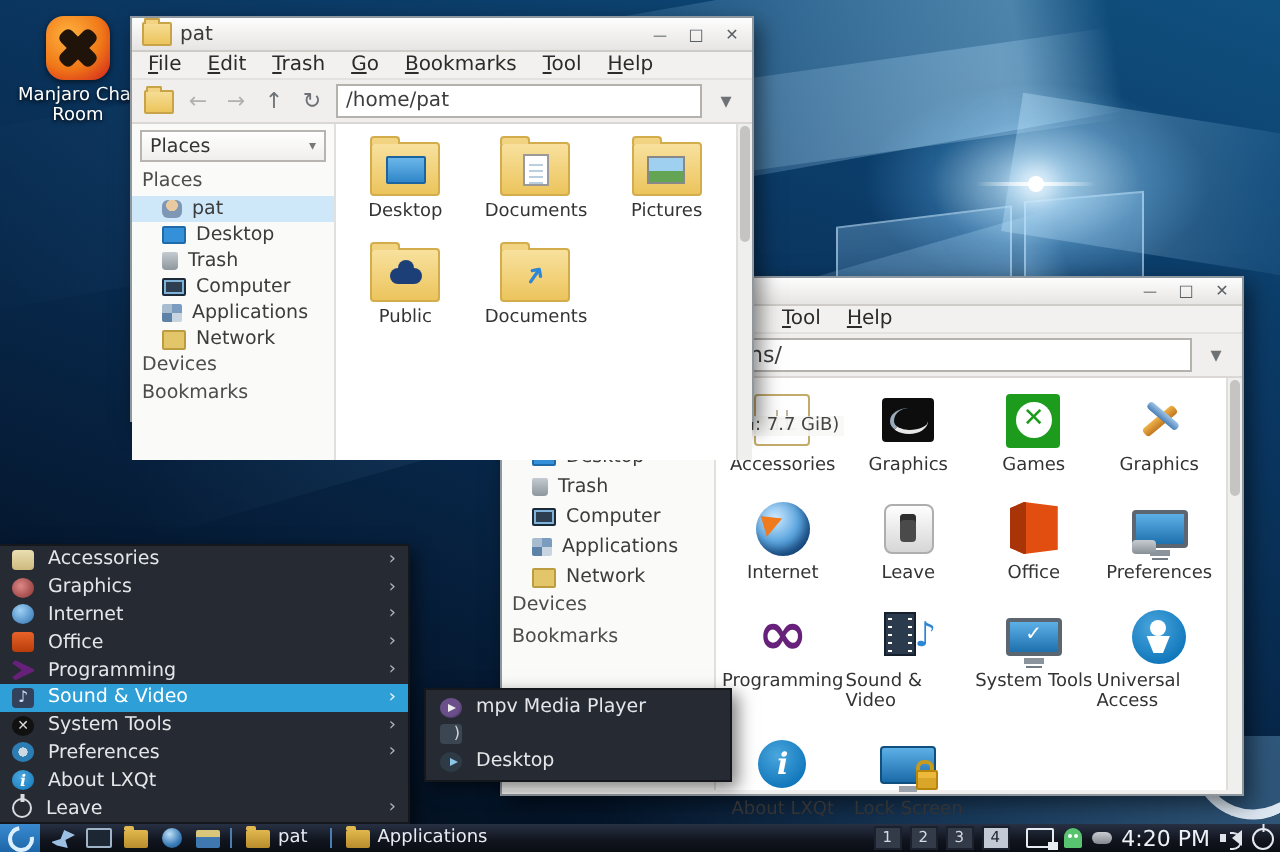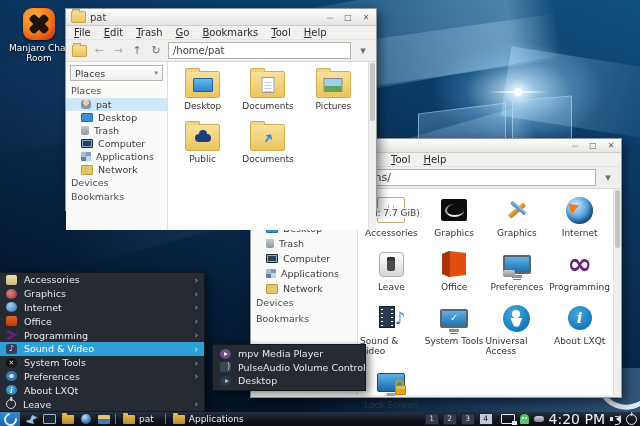--- a/index.html
+++ b/index.html
@@ -196,21 +196,21 @@
   .tb-right{margin-left:auto;display:flex;align-items:center;gap:4px;padding-right:3px;}
   .ws{width:12px;height:10px;background:#333b49;border:1px solid #1b212c;color:#d3d9e2;font-size:7.5px;line-height:10px;text-align:center;flex:none;}
   .ws.active{background:#c3cad6;color:#1c222c;}
   .tray{display:flex;align-items:center;gap:5px;margin-left:4px;}
   .ti-net{width:12px;height:8px;border:1px solid #e6ecf2;border-radius:1px;position:relative;}
   .ti-net::after{content:"";position:absolute;right:-3px;bottom:-2px;width:5px;height:4px;background:#e6ecf2;}
   .ti-ghost{width:9px;height:10px;background:#58c470;border-radius:5px 5px 1px 1px;position:relative;}
   .ti-ghost::before,.ti-ghost::after{content:"";position:absolute;top:3px;width:2px;height:2px;background:#fff;border-radius:50%;}
   .ti-ghost::before{left:2px;}.ti-ghost::after{right:2px;}
   .ti-mouse{width:10px;height:6px;background:linear-gradient(#c9cdd2,#83888f);border-radius:3px;}
-  .clock{font-size:14px;color:#eef2f7;white-space:nowrap;}
+  .clock{font-size:11px;color:#eef2f7;white-space:nowrap;}
   .ti-spk{position:relative;width:11px;height:9px;}
   .ti-spk::before{content:"";position:absolute;left:0;top:2.5px;width:3px;height:4px;background:#dfe4ea;}
   .ti-spk::after{content:"";position:absolute;left:2px;top:0;border:4.5px solid transparent;border-right:5px solid #dfe4ea;}
   .ti-spk .wave{position:absolute;right:0;top:1px;width:5px;height:7px;border:1.5px solid #dfe4ea;border-left:none;border-radius:0 6px 6px 0;}
   .ti-pwr{width:9px;height:9px;border:1.5px solid #e3e8ee;border-radius:50%;position:relative;}
   .ti-pwr::after{content:"";position:absolute;left:50%;top:-3px;transform:translateX(-50%);width:1.5px;height:4px;background:#e3e8ee;}
 </style>
 </head>
 <body>
 
@@ -287,20 +287,26 @@
             <span>Accessories</span>
           </div>
         <div class="app">
             <span class="appico">
               <span class="ic-education"></span>
             </span>
             <span>Graphics</span>
           </div>
         <div class="app">
             <span class="appico">
+              <span class="ic-games"></span>
+            </span>
+            <span>Games</span>
+          </div>
+        <div class="app">
+            <span class="appico">
               <span class="ic-graphics"></span>
             </span>
             <span>Graphics</span>
           </div>
         <div class="app">
             <span class="appico">
               <span class="ic-internet"></span>
             </span>
             <span>Internet</span>
           </div>
@@ -524,21 +530,20 @@
       </div>
   </div>
 
   <div class="submenu">
     <div class="sub-item">
         <span class="smi smi-mpv"></span>
         <span>mpv Media Player</span>
       </div>
     <div class="sub-item">
         <span class="smi smi-pulse"></span>
-        <span>PulseAudio Volume Control</span>
       </div>
     <div class="sub-item">
         <span class="smi smi-smp"></span>
         <span>Desktop</span>
       </div>
   </div>
 
   <div class="taskbar">
     <div class="startbtn">
         <span class="swirl"></span>

